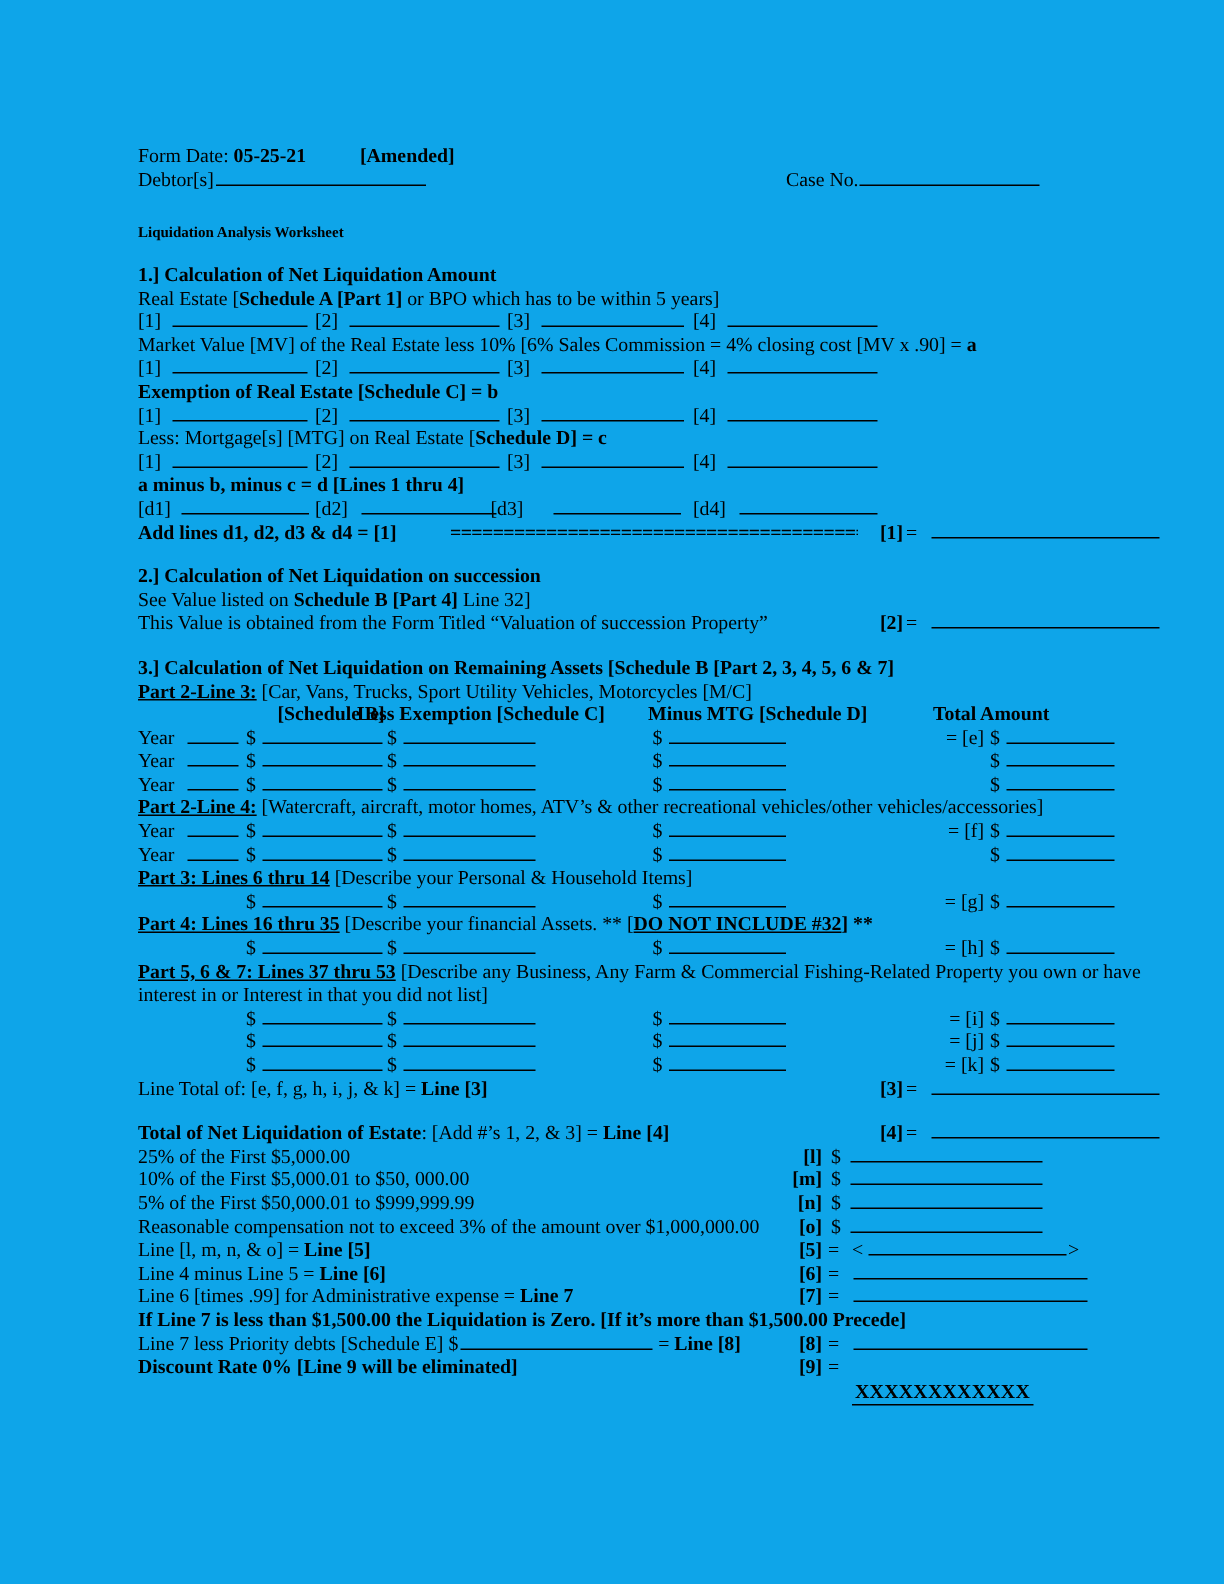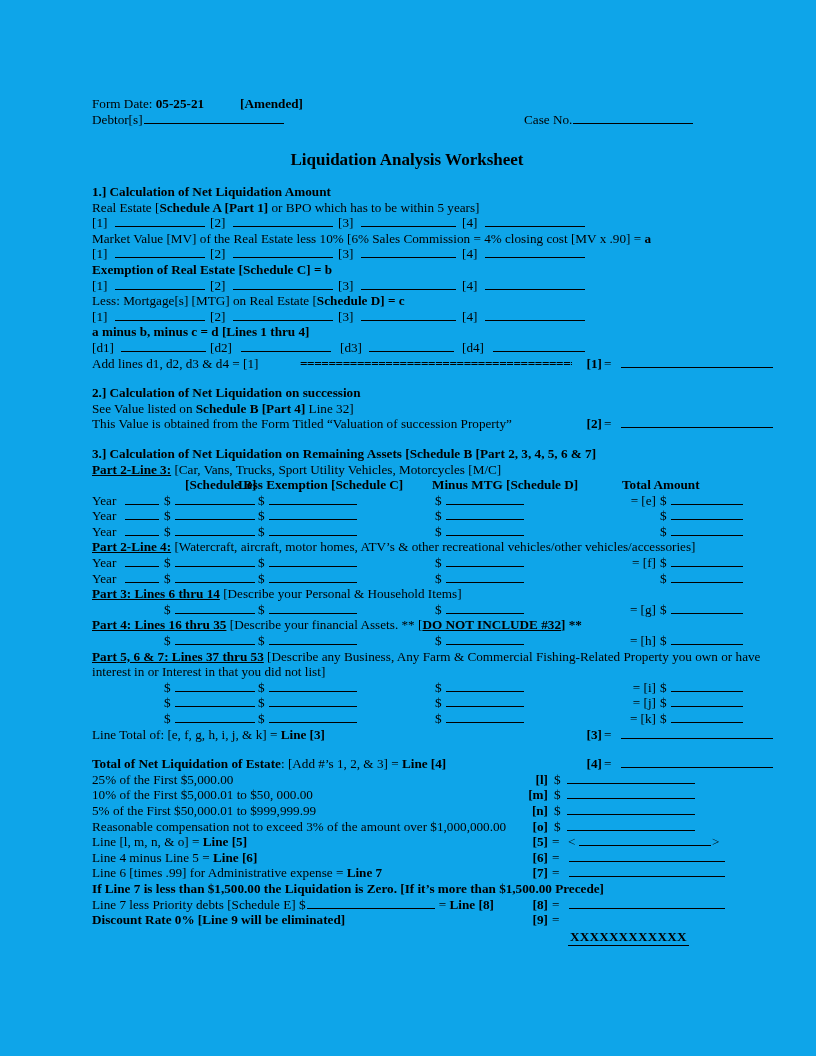--- a/index.html
+++ b/index.html
@@ -33,23 +33,23 @@
   .bu { font-weight: bold; text-decoration: underline; }
 
   
   .hdr-line { position: relative; height: 16px; }
   .hdr-formdate { position: absolute; left: 0; top: 0; }
   .hdr-amended { position: absolute; left: 148px; top: 0; font-weight: bold; }
   .hdr-debtors { position: absolute; left: 0; top: 0; }
   .hdr-caseno { position: absolute; left: 432px; top: 0; }
 
   .title {
-    text-align: center;
+    text-align: left;
     font-weight: bold;
-    font-size: 17px;
+    font-size: 10px;
     margin-top: 22px;
     margin-bottom: 0;
   }
 
   
   .blank {
     display: inline-block;
     border-bottom: 1.2px solid #000;
     height: 11px;
     vertical-align: baseline;
@@ -66,38 +66,38 @@
   .q3 { left: 246px; }
   .q3b { left: 268px; width: 95px; }
   .q4 { left: 370px; }
   .q4b { left: 392px; width: 100px; }
 
   
   .qd1 { left: 0; }
   .qd1b { left: 28px; width: 85px; }
   .qd2 { left: 118px; }
   .qd2b { left: 148px; width: 90px; }
-  .qd3 { left: 248px; }
+  .qd3 { left: 235px; }
   .qd3b { left: 276px; width: 85px; }
   .qd4 { left: 370px; }
   .qd4b { left: 400px; width: 92px; }
 
   
   .result {
     position: relative;
     height: 15.6px;
   }
   .result .lbl { position: absolute; left: 0; top: 0; }
   .result .code { position: absolute; left: 486px; top: 0; text-align: right; width: 24px; font-weight: bold; }
   .result .eq { position: absolute; left: 512px; top: 0; }
   .result .val { position: absolute; left: 528px; top: 0; width: 152px; }
 
   
   .chain { position: relative; height: 15.6px; }
-  .chain .txt { position: absolute; left: 0; top: 0; font-weight: normal; }
+  .chain .txt { position: absolute; left: 0; top: 0; font-weight: bold; }
   .chain .eqs {
     position: absolute; left: 208px; top: 0;
     letter-spacing: -0.4px;
     overflow: hidden;
     width: 272px;
   }
 
   
   .tbl-head { position: relative; height: 15.6px; font-weight: bold; }
   .tbl-head .c1 { position: absolute; left: 93px; }

